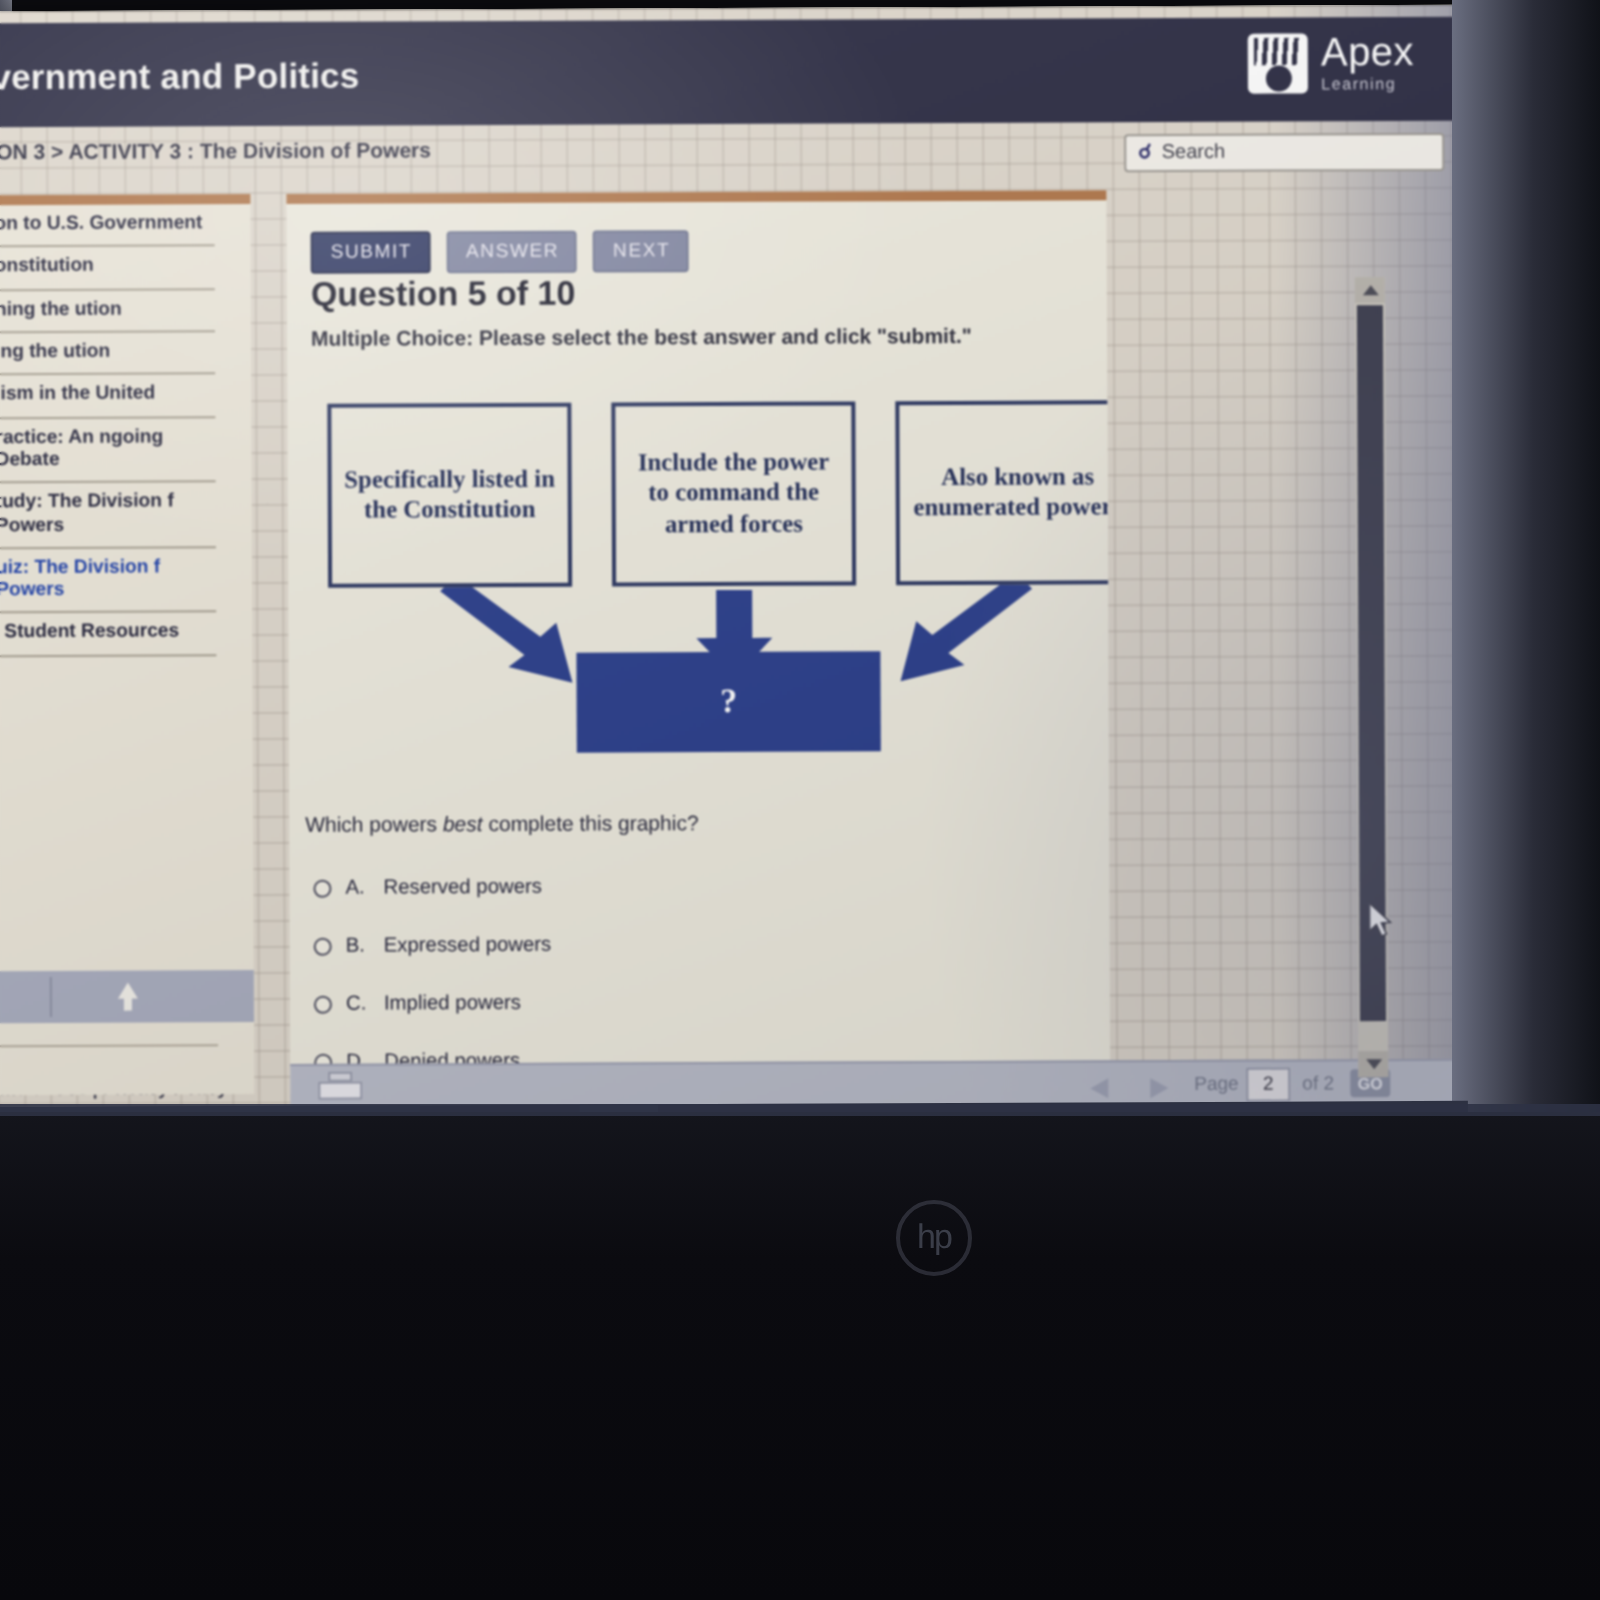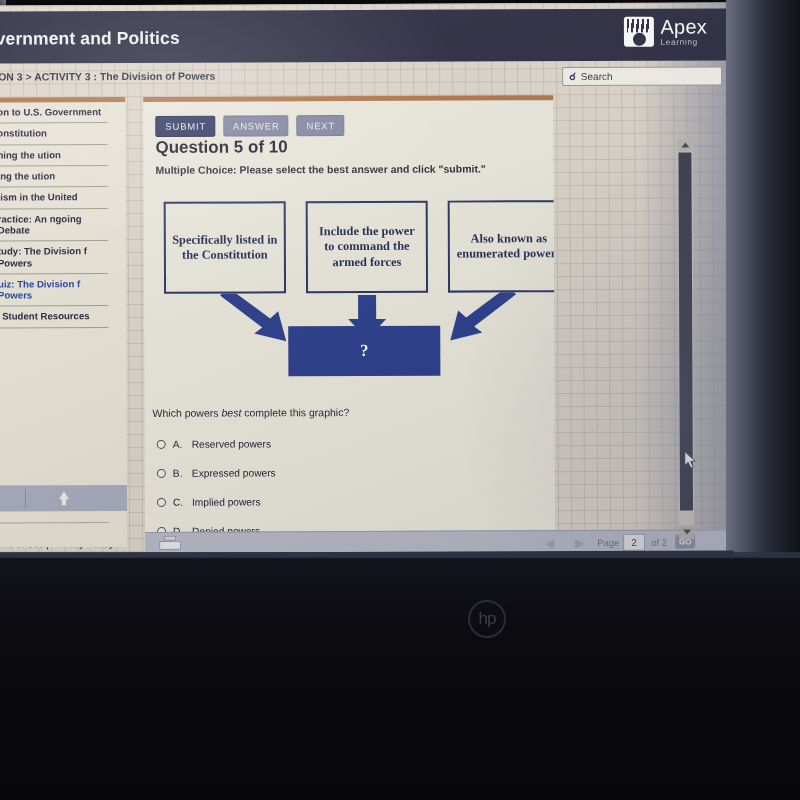--- a/index.html
+++ b/index.html
@@ -316,21 +316,21 @@
   }
   .ic-link { font-size: 16px; color: #3fb6c4; font-weight: bold; line-height:1; letter-spacing:-1px;}
 
   
   .bezel {
     position: absolute; left: 0; top: 556px; width: 800px; height: 244px;
     background: linear-gradient(to bottom, #14151c 0%, #0b0b10 30%, #08080c 100%);
     z-index: 50;
   }
   .hp {
-    position: absolute; left: 468px; top: 600px; width: 38px; height: 38px;
+    position: absolute; left: 448px; top: 600px; width: 38px; height: 38px;
     border-radius: 50%; border: 2px solid rgba(115,120,140,.30);
     display: flex; align-items: center; justify-content: center;
     color: rgba(125,130,150,.42); font-size: 17px; font-family: "Liberation Sans", sans-serif;
     letter-spacing: -1px; z-index: 51;
   }
   .bezel-top-edge {
     position: absolute; left: 0; top: 552px; width: 800px; height: 6px;
     background: #2e3245; z-index: 52; opacity: .9;
   }
   .right-dark {

